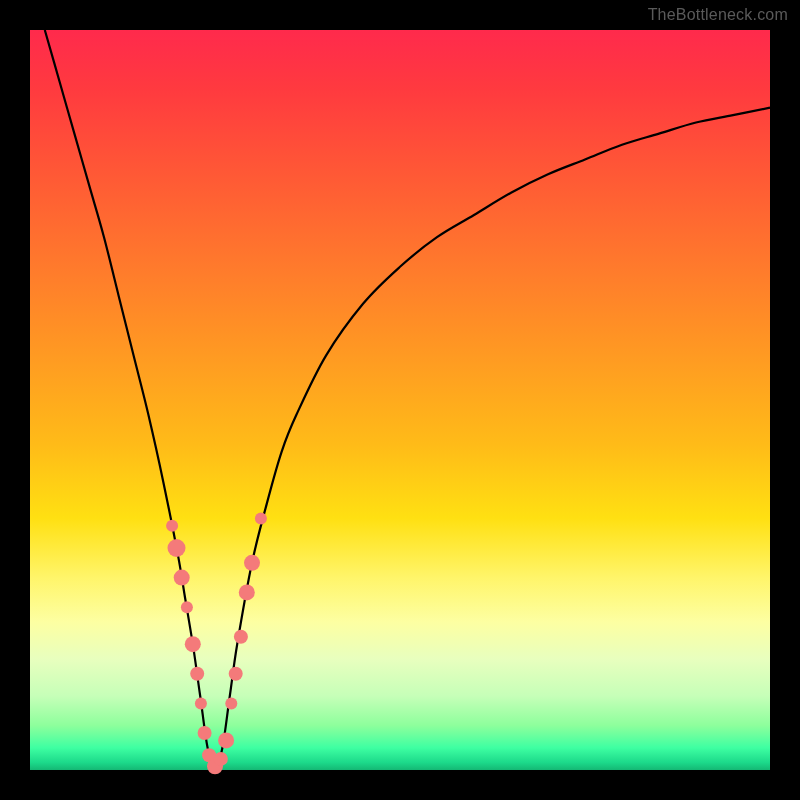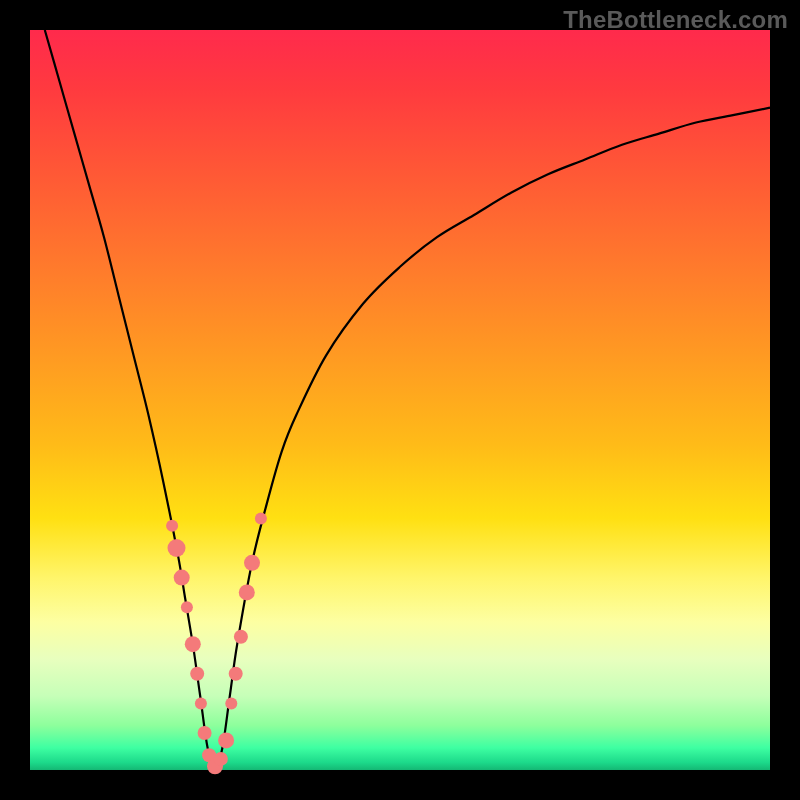--- a/index.html
+++ b/index.html
@@ -40,22 +40,22 @@
       #3effa2 97%,
       #1cd98a 99%,
       #14b874 100%
     );
   }
   .watermark {
     position: absolute;
     top: 6px;
     right: 12px;
     color: #5a5a5a;
-    font-size: 24px;
-    font-weight: 700;
+    font-size: 16px;
+    font-weight: 400;
     letter-spacing: 0.2px;
     user-select: none;
   }
   svg.curve {
     position: absolute;
     left: 0;
     top: 0;
     width: 740px;
     height: 740px;
     overflow: visible;

